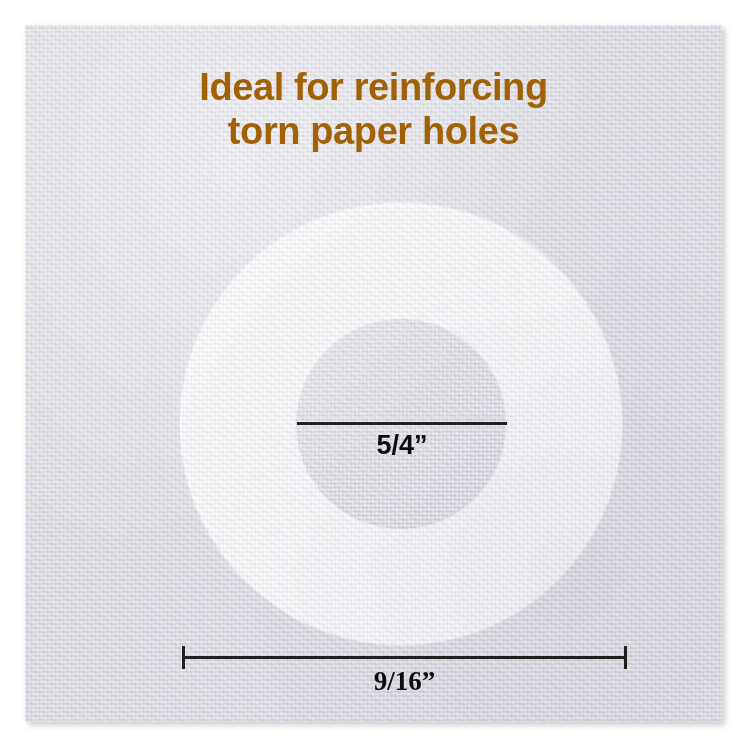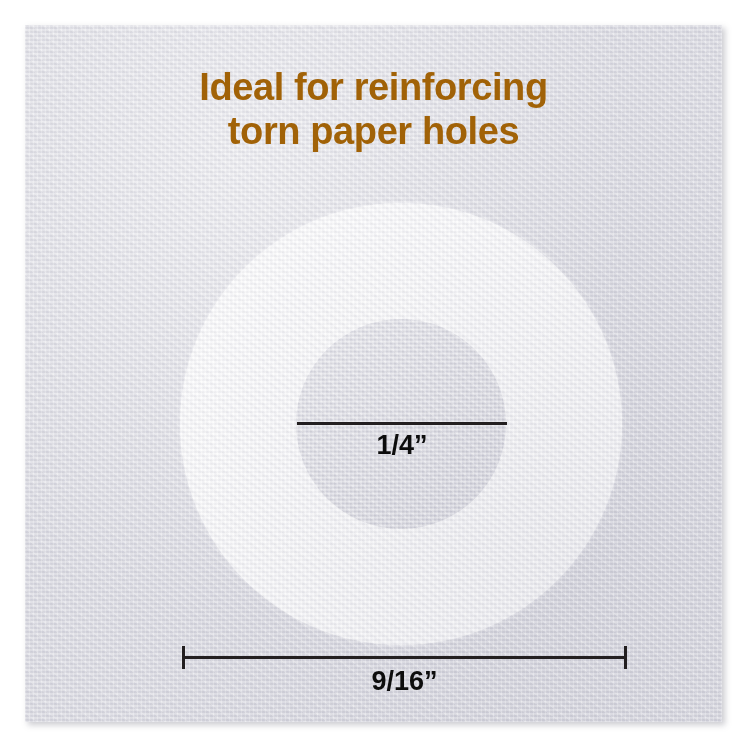--- a/index.html
+++ b/index.html
@@ -132,40 +132,40 @@
   }
 
   
   #dim-inner-line { left: 272px; top: 397px; width: 210px; height: 3px; }
   #dim-inner-label { left: 272px; top: 405px; width: 210px; }
 
   
   #dim-outer-line { left: 157px; top: 631px; width: 445px; height: 3px; }
   #dim-outer-cap-left  { left: 157px; top: 621px; height: 23px; }
   #dim-outer-cap-right { left: 599px; top: 621px; height: 23px; }
-  #dim-outer-label { left: 157px; top: 641px; width: 445px; }
+  #dim-outer-label { left: 157px; top: 641px; width: 445px; font-family: Liberation Serif, serif; }
 </style>
 </head>
 <body>
 
 <div id="stage">
 
   <div id="panel">
 
     <div id="headline">
       <span class="hl-line">Ideal for reinforcing</span>
       <span class="hl-line">torn paper holes</span>
     </div>
 
     <div id="ring">
       <div id="ring-hole"></div>
     </div>
 
     <div class="dim-line" id="dim-inner-line"></div>
-    <div class="dim-label" id="dim-inner-label">1/4”</div>
+    <div class="dim-label" id="dim-inner-label">5/4”</div>
 
     <div class="dim-line" id="dim-outer-line"></div>
     <div class="dim-cap" id="dim-outer-cap-left"></div>
     <div class="dim-cap" id="dim-outer-cap-right"></div>
     <div class="dim-label" id="dim-outer-label">9/16”</div>
 
   </div>
 </div>
 
 </body></html>

